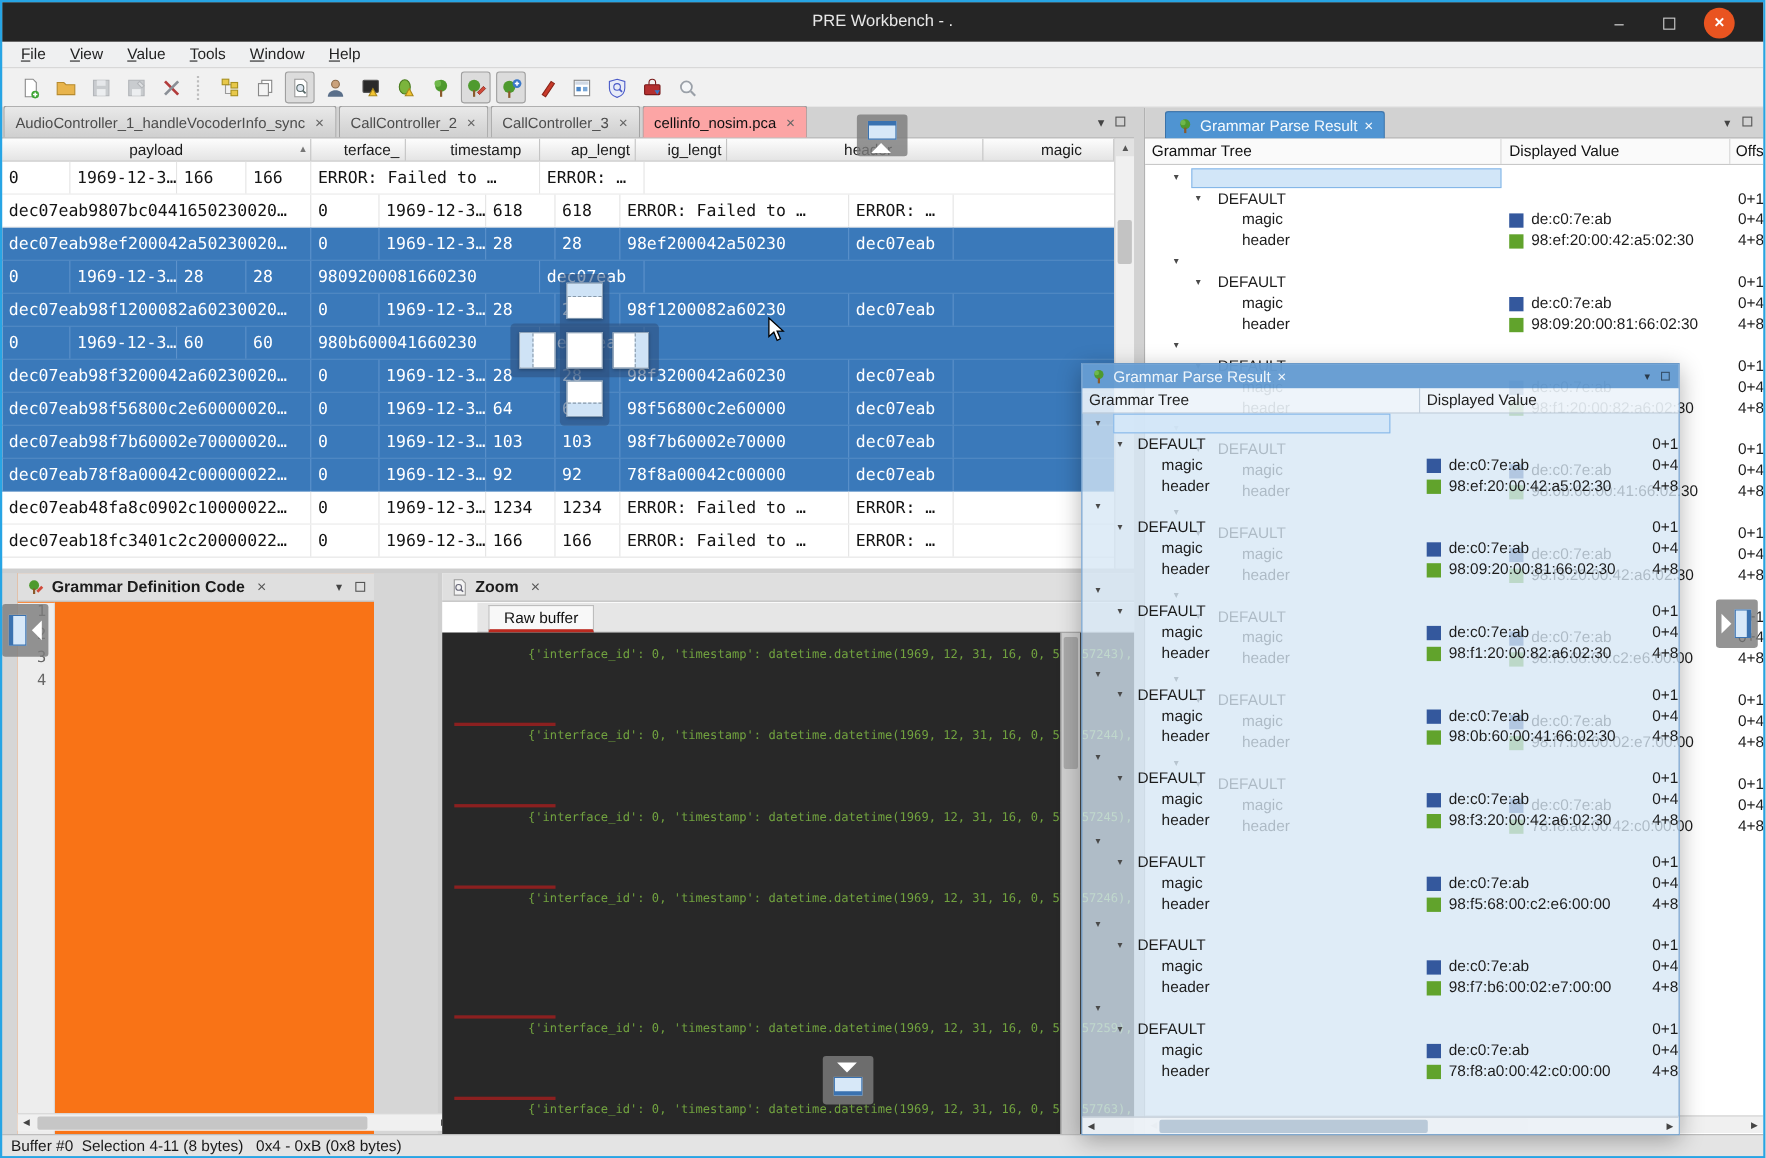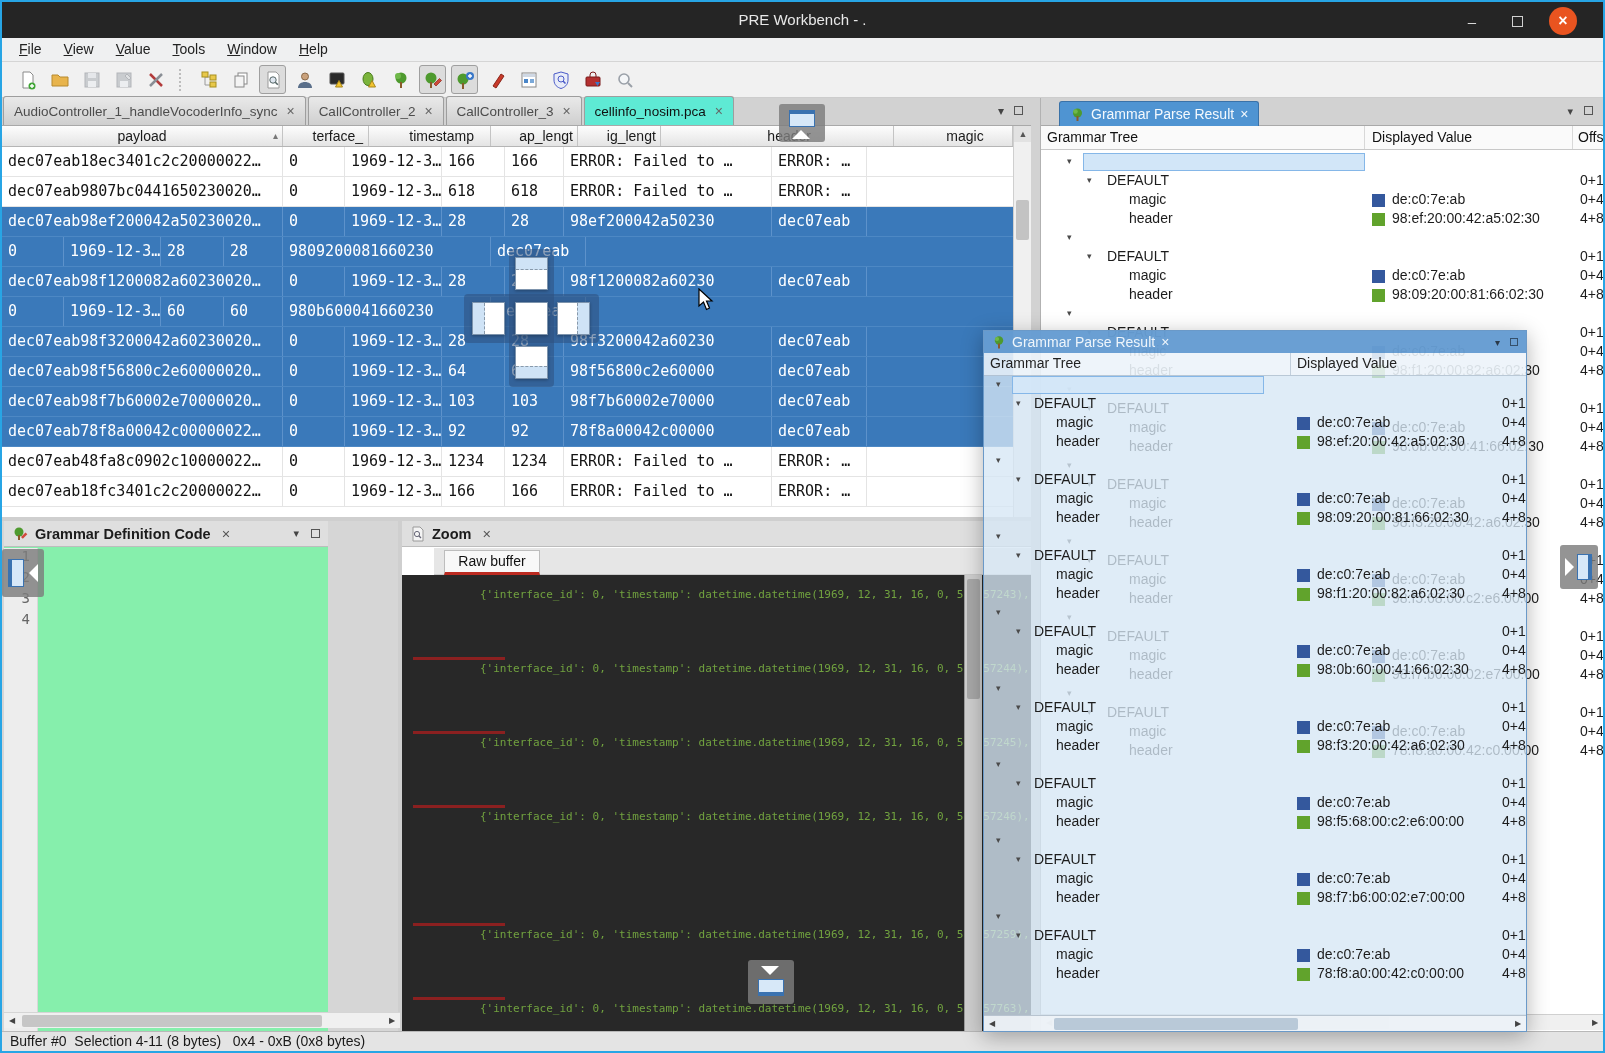--- a/index.html
+++ b/index.html
@@ -28,21 +28,21 @@
   
   #toolbar { position:absolute; left:2px; top:62px; right:2px; height:36px; background:#f1f1f1; border-bottom:1px solid #cdcdcd; display:flex; align-items:center; padding-left:12px; gap:5px; }
   .tbtn { width:27px; height:29px; display:flex; align-items:center; justify-content:center; border:1px solid transparent; }
   .tbtn.pressed { background:#dcdcdc; border:1px solid #9f9f9f; border-radius:3px; }
   .tbtn.disabled { opacity:.45; }
   .tsep { width:6px; height:22px; border-left:2px dotted #bdbdbd; margin:0 5px; }
 
   
   #tabbar { position:absolute; left:2px; top:98px; width:1029px; height:28px; background:#d2d2d2; border-bottom:1px solid #a9a9a9; display:flex; align-items:flex-end; padding-left:1px; }
   .tab { height:26px; display:flex; align-items:center; padding:14px 10px; font-size:13.5px; color:#4c4c4c; background:linear-gradient(#e9e9e9,#cfcfcf); border:1px solid #9e9e9e; border-bottom:none; border-radius:3px 3px 0 0; margin-right:2px; white-space:nowrap; }
-  .tab.active { background:#5eead4; color:#101010; height:28px;justify-content:flex-end; }
+  .tab.active { background:#fca5a5; color:#101010; height:28px;justify-content:flex-end; }
   .tab .tclose { margin-left:9px; color:#666; font-size:14px; }
   #tabbar-btns { position:absolute; right:8px; top:6px; display:flex; gap:10px; color:#444; font-size:12px; }
   #tabbar-btns .bx { width:9px; height:9px; border:1.5px solid #555; display:block; margin-top:2px; }
 
   
   #ptable { position:absolute; left:2px; top:126px; width:1011px; height:391px; background:#fff; overflow:hidden; }
   .thead { display:flex; height:21px; background:linear-gradient(#fdfdfd,#e4e4e4); border-bottom:1px solid #b5b5b5; font-size:14px; color:#1a1a1a;justify-content:space-between; }
   .th { border-right:1px solid #c4c4c4; text-align:center; line-height:20px; overflow:hidden; white-space:nowrap; position:relative; }
   .th .sort { position:absolute; right:4px; top:0; color:#777; font-size:10px; }
   .c0{width:281px}.c1{width:62px}.c2{width:97px}.c3{width:63px}.c4{width:59px}.c5{width:208px}.c6{width:95px}
@@ -61,21 +61,21 @@
   #split-v1 { position:absolute; left:398px; top:521px; width:4px; height:510px; background:#cfcfcf; }
   #split-v2 { position:absolute; left:1031px; top:98px; width:9px; height:933px; background:#d2d2d2; }
 
   
   .ptitle { height:26px; background:#dfdfdf; border-bottom:1px solid #bdbdbd; display:flex; align-items:center; padding:0 8px; font-size:14.5px; font-weight:bold; color:#1c1c1c; gap:7px; }
   .ptitle .pclose { font-weight:normal; color:#555; margin-left:4px; }
   .ptitle .pbtns { margin-left:auto; display:flex; gap:12px; font-size:11px; font-weight:normal; color:#444; align-items:center; }
   .ptitle .bx { width:9px; height:9px; border:1.5px solid #555; display:block; }
 
   
-  #codepanel { position:absolute; left:4px; top:521px; width:324px; height:510px; background:#86efac; }
+  #codepanel { position:absolute; left:16px; top:521px; width:324px; height:510px; background:#f97316; }
   #code-gutter { position:absolute; left:0; top:27px; width:34px; bottom:0; background:#ededed; border-right:1px solid #d8d8d8; }
   .lnum { height:21px; text-align:right; padding-right:7px; font:14px "DejaVu Sans Mono",monospace; color:#666; }
   #code-area { position:absolute; left:40px; top:27px; right:0; bottom:20px; overflow:hidden; }
   .cline { height:21px; font:14px "DejaVu Sans Mono",monospace; white-space:pre; color:#1a1a1a; }
   #code-hscroll { position:absolute; left:0; bottom:3px; width:396px; height:16px; background:#f0f0f0; border-top:1px solid #d5d5d5; }
   .hs-arrow { position:absolute; top:1px; width:14px; height:14px; color:#444; font-size:8px; text-align:center; line-height:14px; }
   .hs-thumb { position:absolute; top:2px; height:12px; background:#c6c6c6; border-radius:2px; }
 
   
   #zoompanel { position:absolute; left:402px; top:521px; width:629px; height:510px; background:#fff; }
@@ -338,21 +338,20 @@
     <div class="th c0"><span>payload</span><span class="sort">▴</span></div>
     <div class="th c1">terface_</div>
     <div class="th c2">timestamp</div>
     <div class="th c3">ap_lengt</div>
     <div class="th c4">ig_lengt</div>
     <div class="th c5">header</div>
     <div class="th c6">magic</div>
   </div>
   <div>
       <div class="trw">
-      <span class="td c0">dec07eab18ec3401c2c20000022…</span>
       <span class="td c1">0</span>
       <span class="td c2">1969-12-3…</span>
       <span class="td c3">166</span>
       <span class="td c4">166</span>
       <span class="td c5">ERROR: Failed to …</span>
       <span class="td c6">ERROR: …</span>
     </div>
       <div class="trw">
       <span class="td c0">dec07eab9807bc0441650230020…</span>
       <span class="td c1">0</span>

